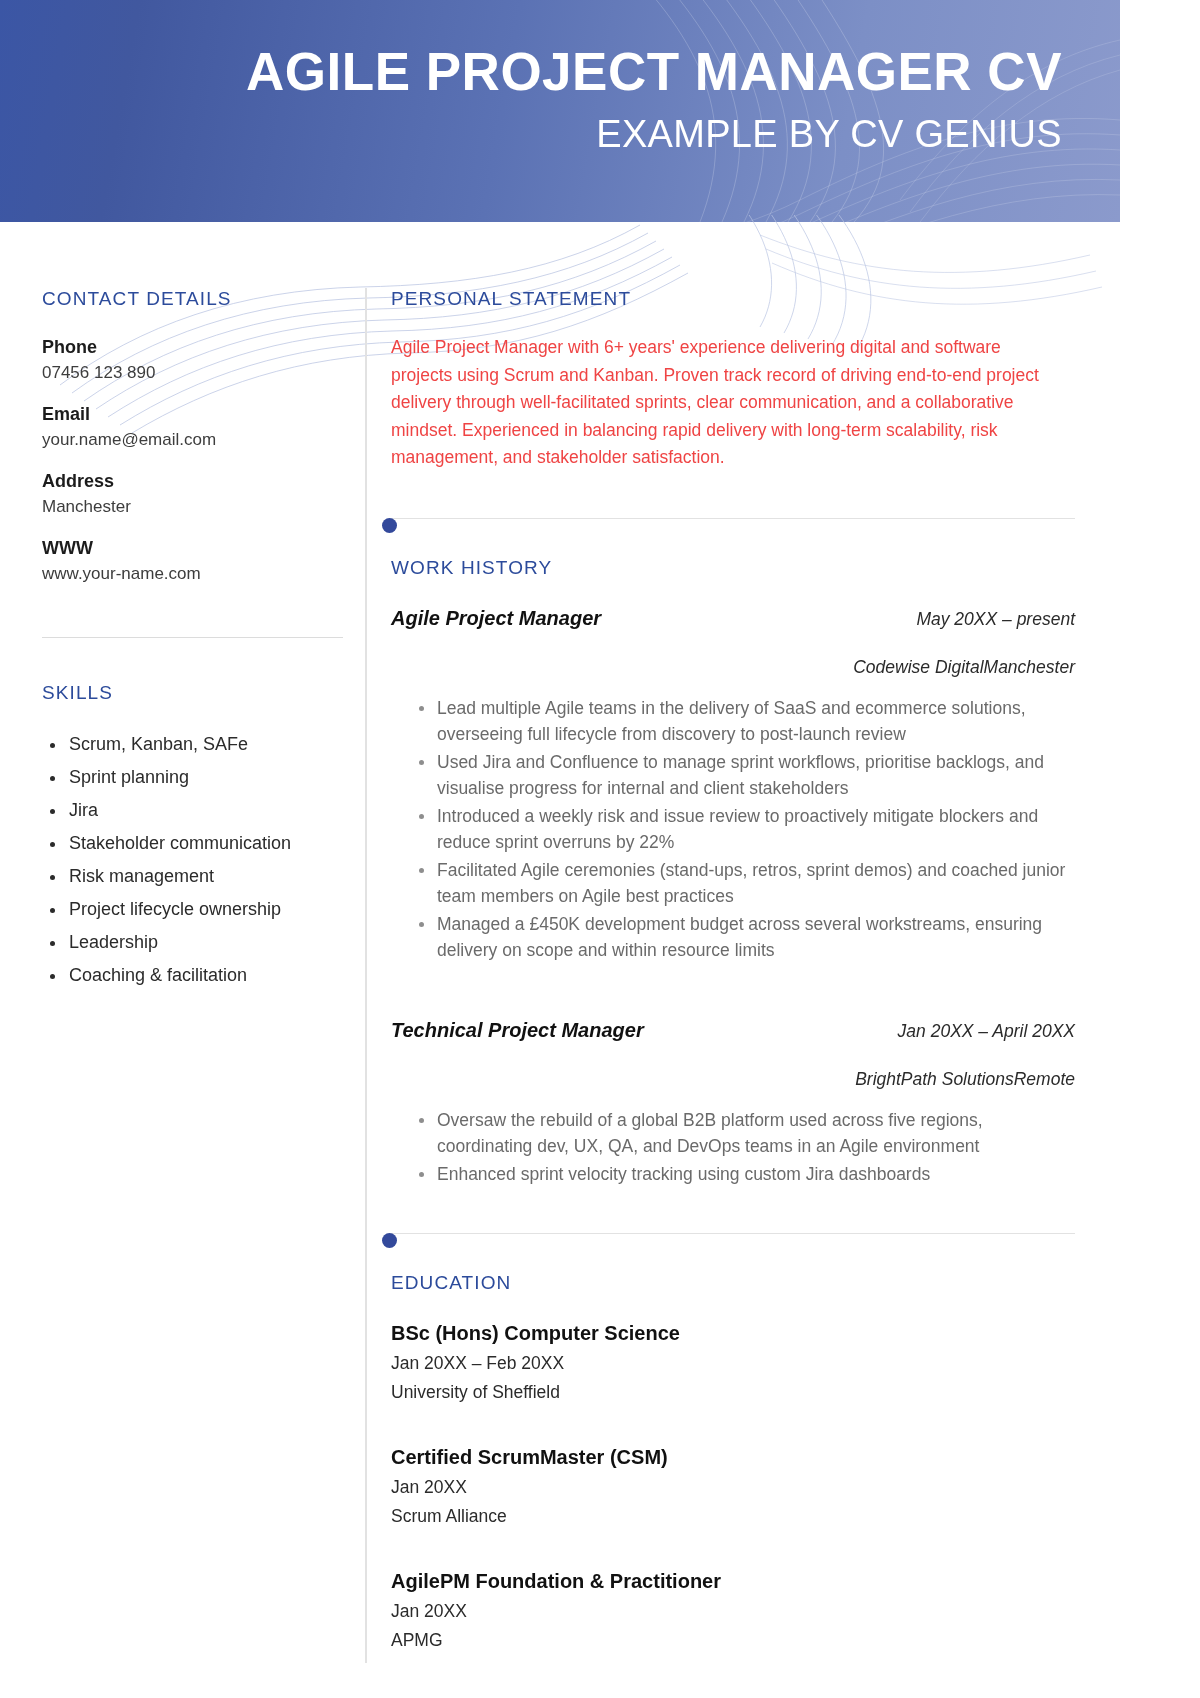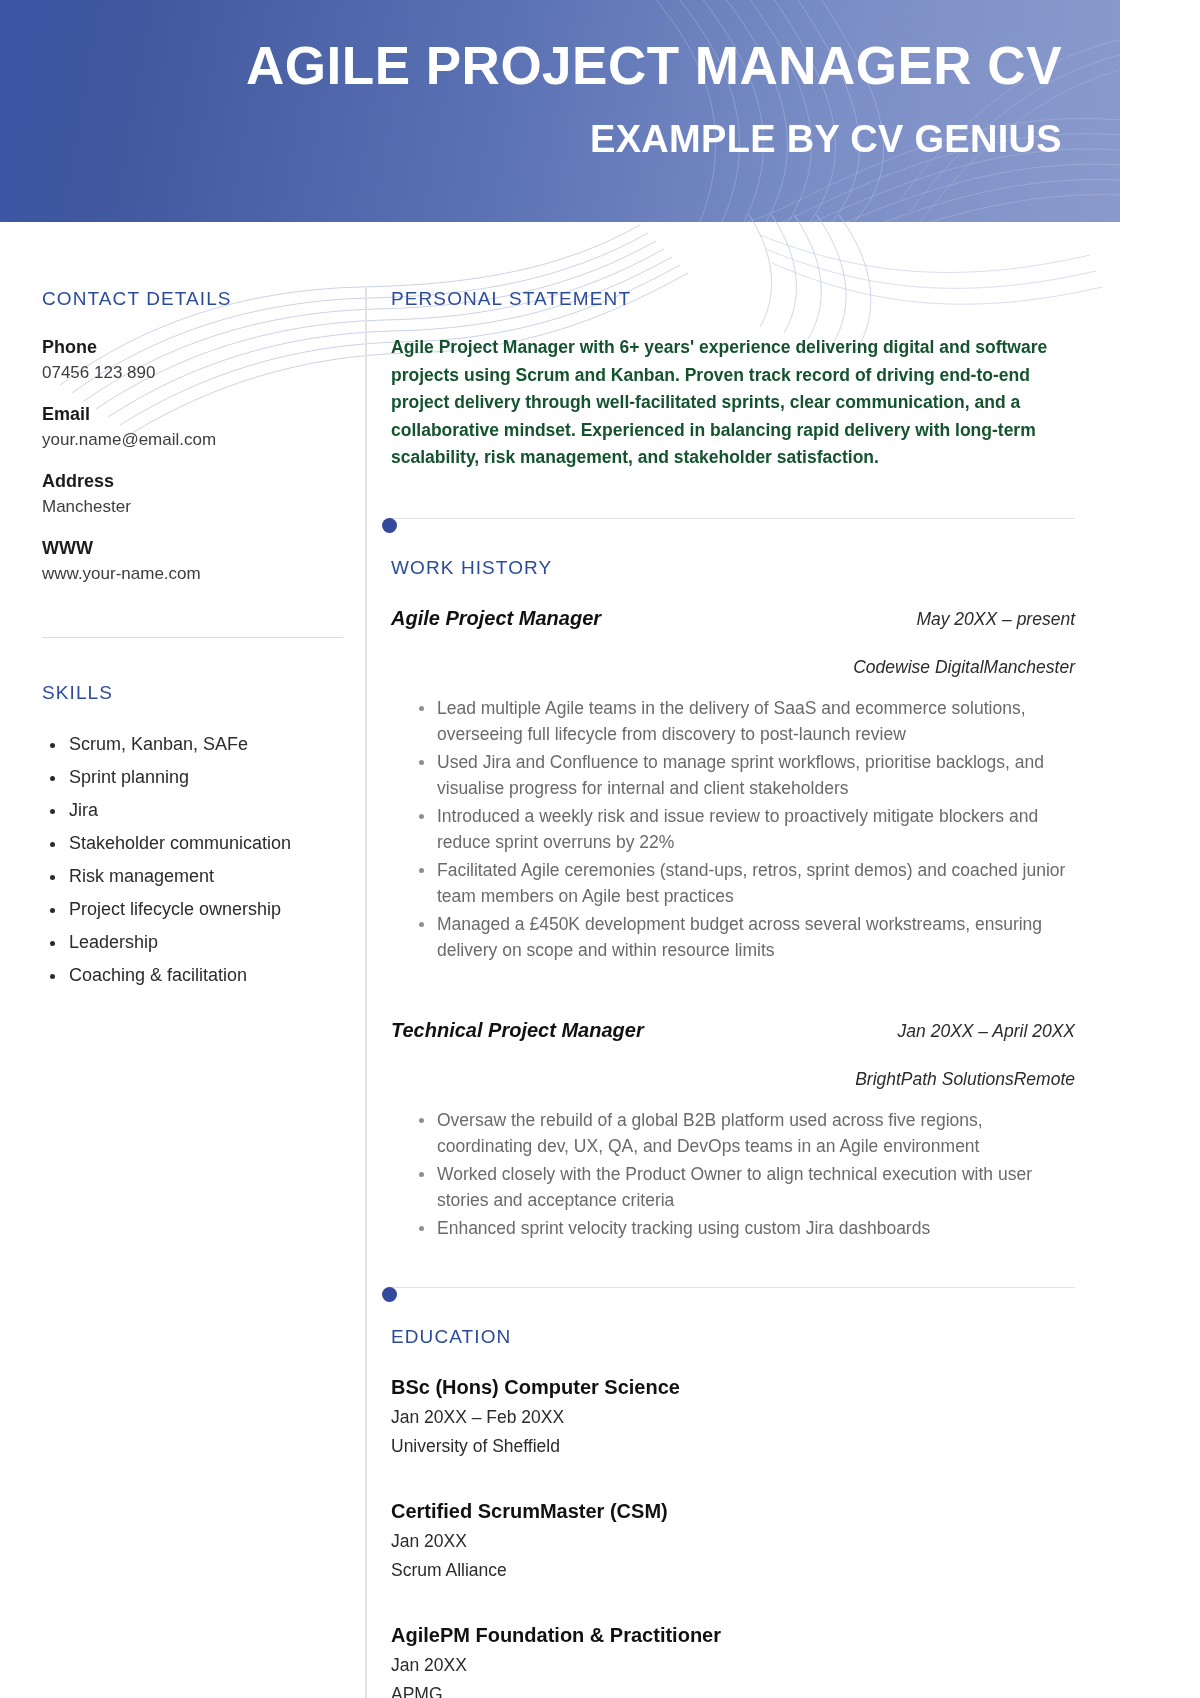--- a/index.html
+++ b/index.html
@@ -32,39 +32,39 @@
     overflow: hidden;
   }
   .header-swirl {
     position: absolute;
     inset: 0;
     pointer-events: none;
   }
   .header-text {
     position: absolute;
     right: 58px;
-    top: 36px;
+    top: 42px;
     text-align: right;
     z-index: 2;
   }
   .header-title {
     font-size: 53px;
     line-height: 60px;
     font-weight: 700;
     color: #ffffff;
     letter-spacing: 0.5px;
     white-space: nowrap;
   }
   .header-subtitle {
     font-size: 38px;
     line-height: 46px;
-    font-weight: 700;
+    font-weight: 400;
     color: #ffffff;
     letter-spacing: 0.3px;
-    margin-top: 20px;
+    margin-top: 9px;
     white-space: nowrap;
   }
 
   
   .body-swirl {
     position: absolute;
     left: 0; top: 215px;
     width: 1120px; height: 240px;
     pointer-events: none;
     z-index: 0;
@@ -146,23 +146,22 @@
     width: 5px;
     height: 5px;
     border-radius: 50%;
     background: #2b2b2b;
   }
 
   
   .statement {
     font-size: 17.5px;
     line-height: 27.5px;
-    color: #14532d;
+    color: #ef4444;
     max-width: 672px;
-    font-weight: bold;
   }
 
   .main-divider {
     height: 1px;
     background: #e2e2e2;
     margin: 46px 0 38px 0;
   }
 
   .timeline-dot {
     position: absolute;
@@ -414,21 +413,20 @@
           <div class="entry-head">
             <span class="entry-title">Technical Project Manager</span>
             <span class="entry-date">Jan 20XX – April 20XX</span>
           </div>
           <div class="entry-sub">
             <span class="entry-company">BrightPath Solutions</span>
             <span class="entry-location">Remote</span>
           </div>
           <ul class="duties">
             <li>Oversaw the rebuild of a global B2B platform used across five regions, coordinating dev, UX, QA, and DevOps teams in an Agile environment</li>
-            <li>Worked closely with the Product Owner to align technical execution with user stories and acceptance criteria</li>
             <li>Enhanced sprint velocity tracking using custom Jira dashboards</li>
           </ul>
         </div>
       </section>
 
       <section class="edu-section">
         <div class="main-divider">
           <span class="timeline-dot"></span>
         </div>
 

